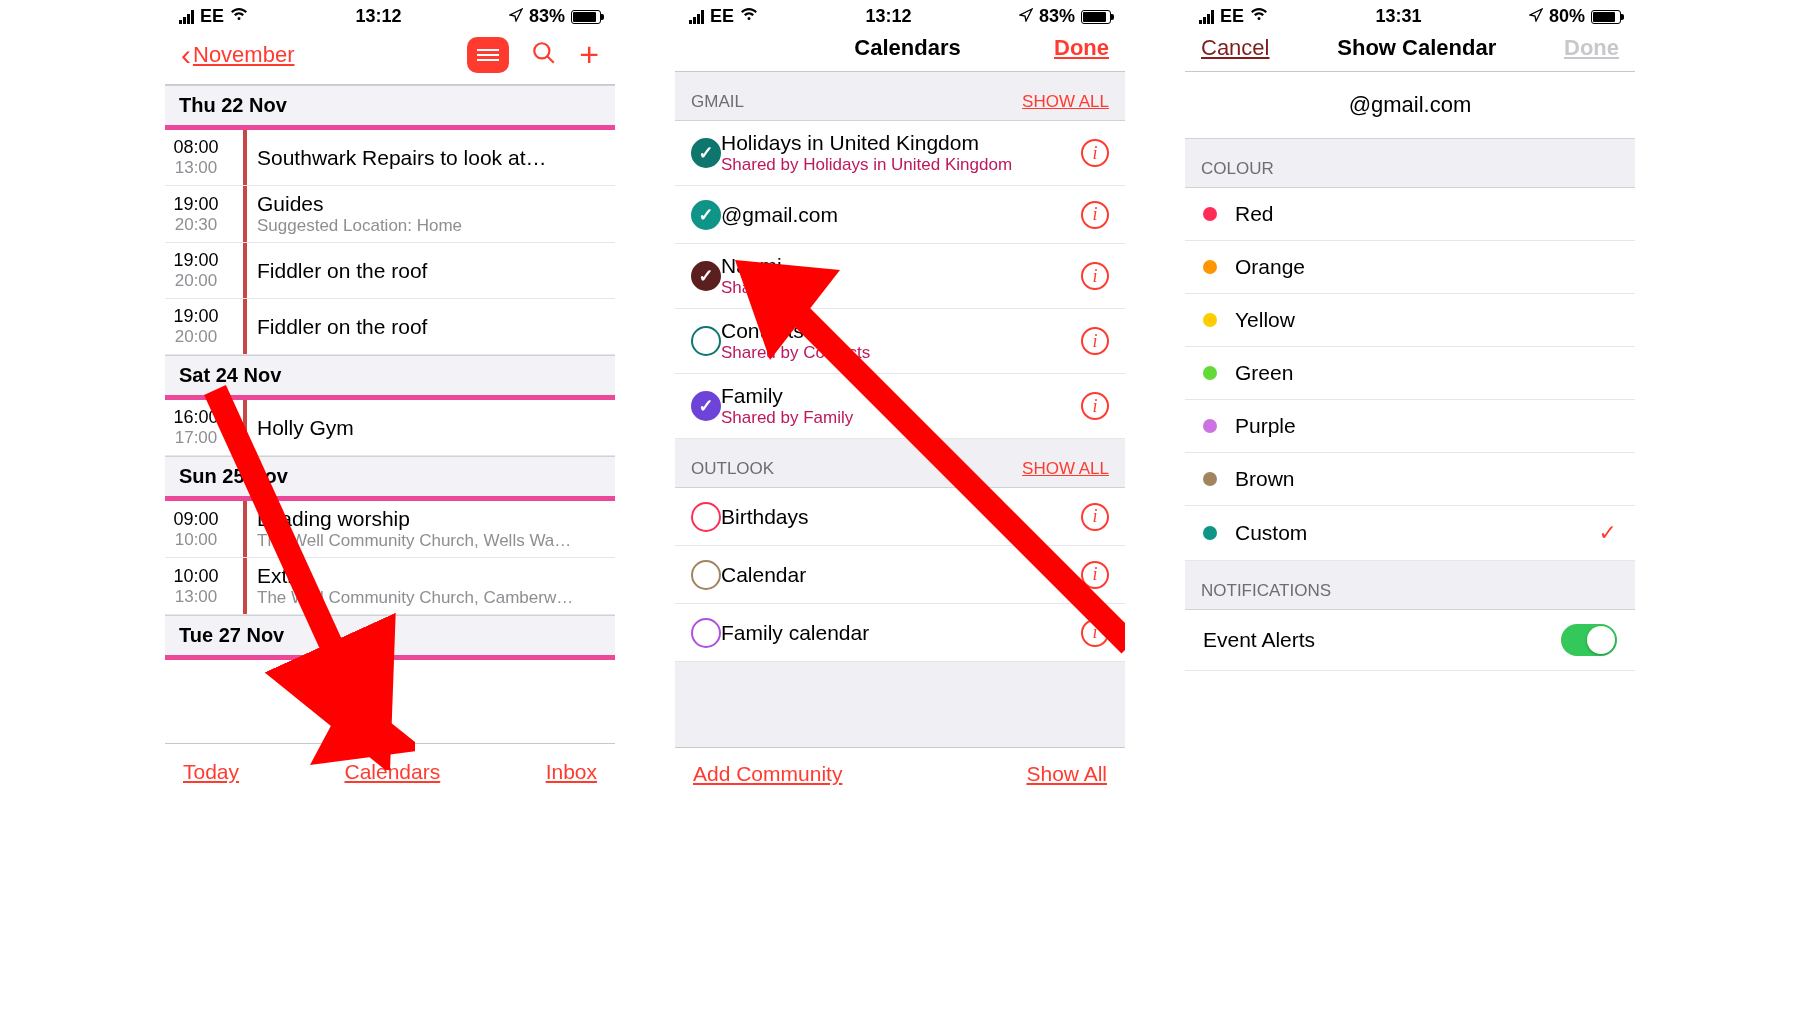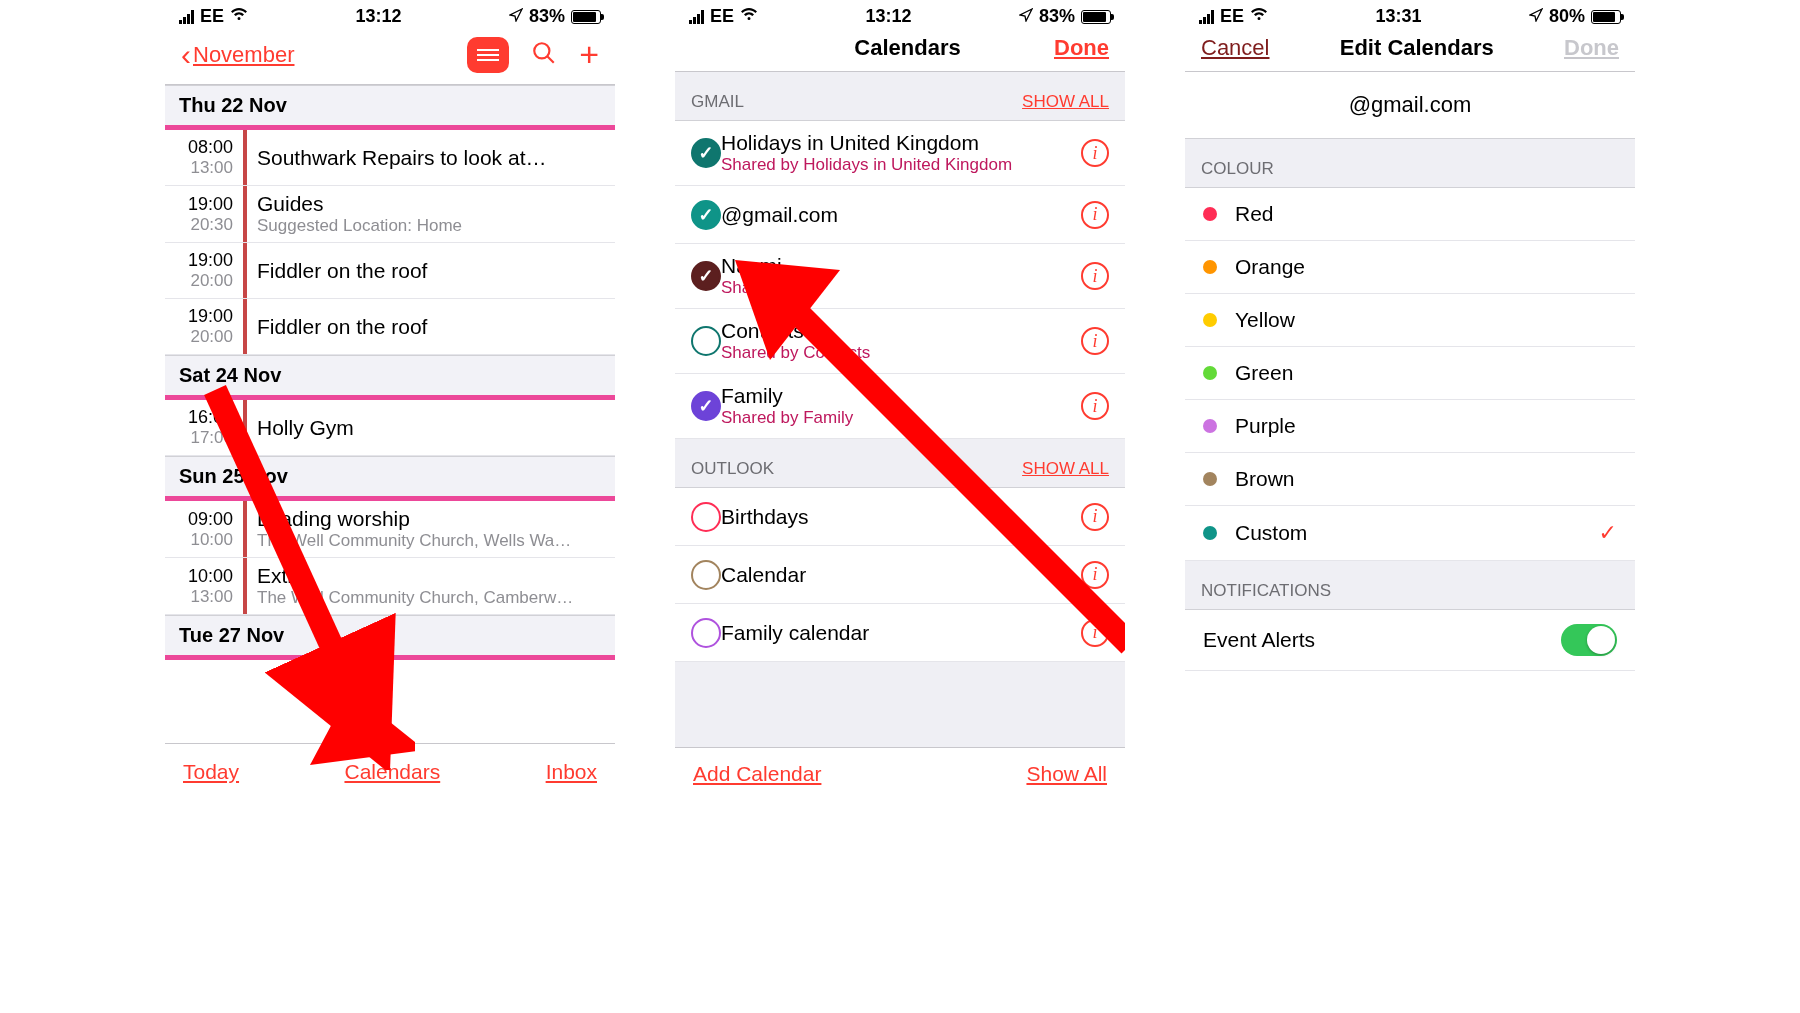--- a/index.html
+++ b/index.html
@@ -16,21 +16,21 @@
   .chev-left { font-size: 30px; color: #ff3b30; font-weight: 300; }
   .list-btn { background: #ff3b30; color: #fff; border-radius: 10px; padding: 8px 10px; display: flex; flex-direction: column; gap: 3px; width: 42px; height: 36px; justify-content: center; }
   .list-btn span { background: #fff; height: 2px; width: 100%; }
   .nav .title { font-size: 22px; font-weight: 600; text-align: center; flex: 1; }
   .done { color: #ff3b30; font-size: 22px; font-weight: 600; text-decoration: underline; }
   .cancel { color: #7f1d1d; font-size: 22px; text-decoration: underline; }
   .done-dis { color: #c7c7cc; font-size: 22px; font-weight: 600; text-decoration: underline; }
 
   .dayhdr { background: #f2f2f7; font-size: 20px; font-weight: 700; padding: 8px 14px; border-top: 1px solid #d1d1d6; border-bottom: 5px solid #ec4899; }
   .ev { display: flex; border-bottom: 1px solid #e5e5ea; min-height: 56px; }
-  .times { width: 78px; padding: 6px 10px 6px 0; text-align: right; display: flex; flex-direction: column; justify-content: center; }
+  .times { width: 78px; padding: 6px 16px 6px 0; text-align: right; display: flex; flex-direction: column; justify-content: center; align-items: center; }
   .times .s { font-size: 18px; color: #000; }
   .times .e { font-size: 17px; color: #8e8e93; }
   .bar { width: 4px; background: #c74646; margin-right: 10px; }
   .evc { flex: 1; display: flex; flex-direction: column; justify-content: center; padding: 6px 10px 6px 0; }
   .evc .ti { font-size: 21px; }
   .evc .sub { font-size: 17px; color: #8e8e93; }
 
   .toolbar { margin-top: auto; display: flex; justify-content: space-between; padding: 16px 18px; border-top: 1px solid #c8c7cc; }
   .toolbar span { color: #ff3b30; font-size: 21px; text-decoration: underline; }
 
@@ -321,21 +321,21 @@
       <div class="chk " style="border-color:#af52de"></div>
       <div class="cc">
         <div class="ti">Family calendar</div>
 
       </div>
       <div class="info">i</div>
       </div>
     </div>
 
   <div class="bottom2">
-    <span>Add Calendar</span>
+    <span>Add Community</span>
     <span>Show All</span>
   </div>
 
   <svg class="arrow-svg" style="left:40px;top:230px" width="450" height="440">
     <line x1="415" y1="415" x2="75" y2="75" stroke="#ff0000" stroke-width="24"></line>
     <polygon points="20,30 125,40 55,130" fill="#ff0000"></polygon>
   </svg>
 </div>
 
 <div class="phone">
@@ -358,21 +358,21 @@
             <path d="M13 1L1 7l5 1 1 5 6-12z" fill="none" stroke="#000" stroke-width="1.3"></path>
           </svg></span>
       <span>80%</span>
       <div class="batt">
           <div class="fill" style="width:80%"></div>
         </div>
     </div>
   </div>
   <div class="nav">
     <span class="cancel">Cancel</span>
-    <span class="title">Edit Calendars</span>
+    <span class="title">Show Calendar</span>
     <span class="done-dis">Done</span>
   </div>
 
   <div class="emailbox">@gmail.com</div>
   <div class="sect3">COLOUR</div>
   <div id="s3colours">
       <div class="crowc">
     <div class="dot" style="background:#ff2d55"></div>
     <span class="label">Red</span>
     </div>

